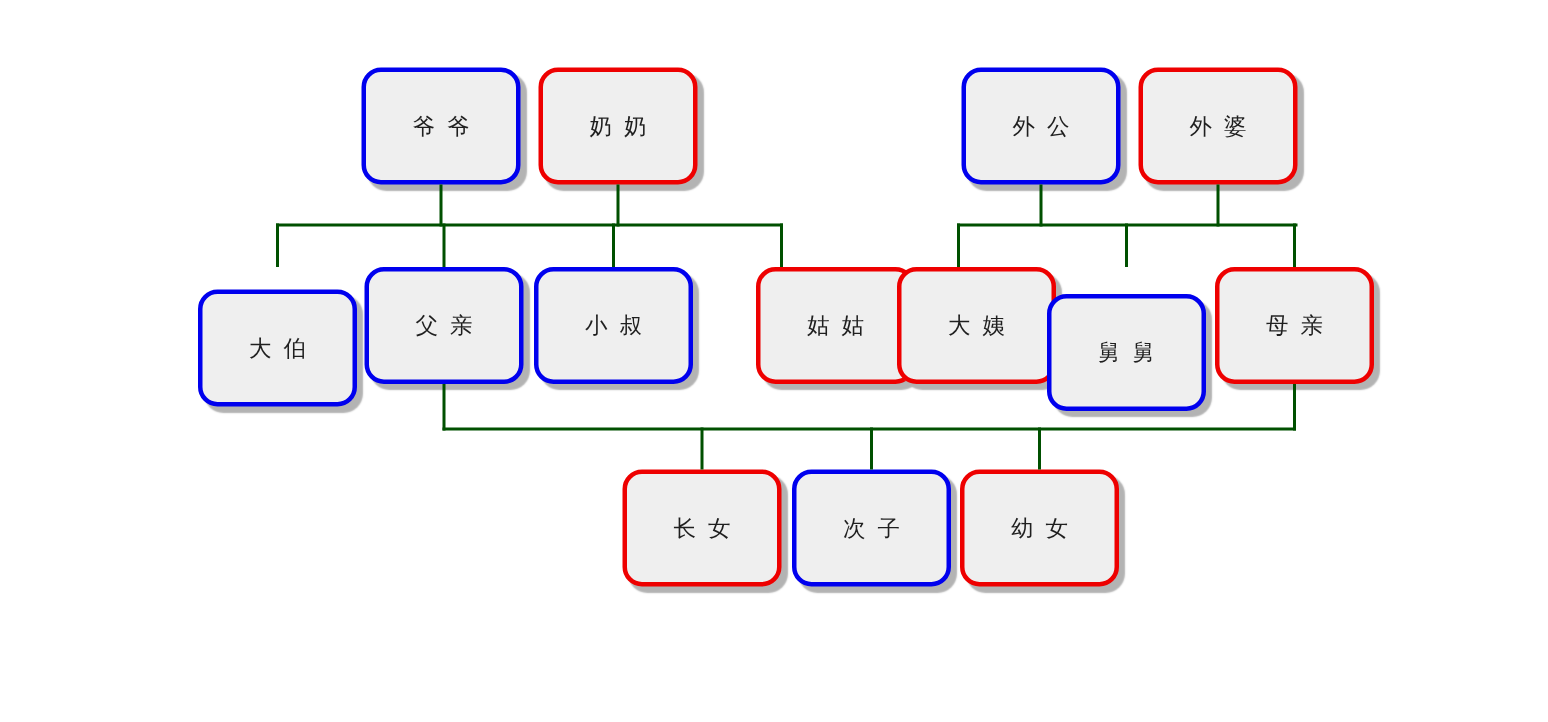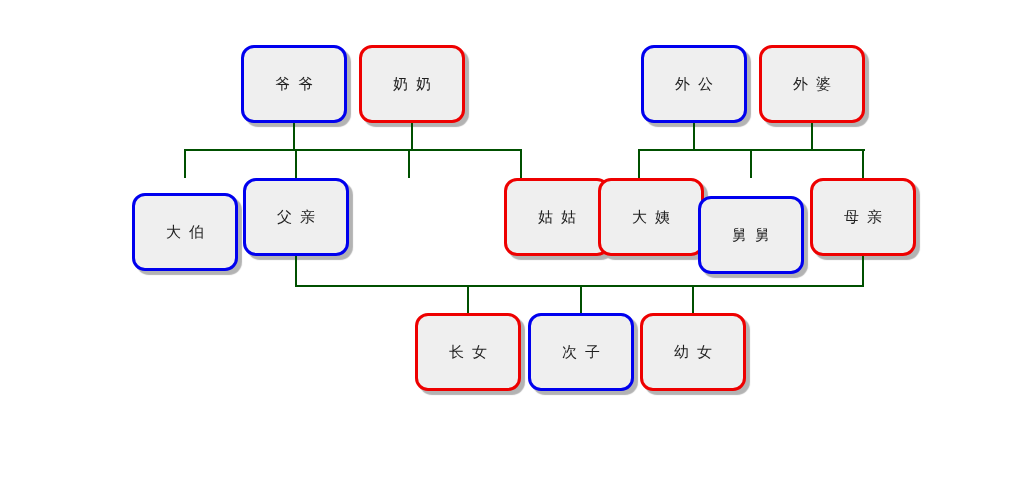--- a/index.html
+++ b/index.html
@@ -54,20 +54,23 @@
   <div class="node female" style="left:759px; top:45px;">
     <span class="node-label">外婆</span>
   </div>
 
   <div class="node male" style="left:132px; top:193px;">
     <span class="node-label">大伯</span>
   </div>
   <div class="node male" style="left:243px; top:178px;">
     <span class="node-label">父亲</span>
   </div>
+  <div class="node male" style="left:356px; top:178px;">
+    <span class="node-label">小叔</span>
+  </div>
   <div class="node female" style="left:468px; top:178px;margin-left:36px;">
     <span class="node-label">姑姑</span>
   </div>
   <div class="node female" style="left:598px; top:178px;">
     <span class="node-label">大姨</span>
   </div>
   <div class="node male" style="left:698px; top:196px;">
     <span class="node-label">舅舅</span>
   </div>
   <div class="node female" style="left:810px; top:178px;">

